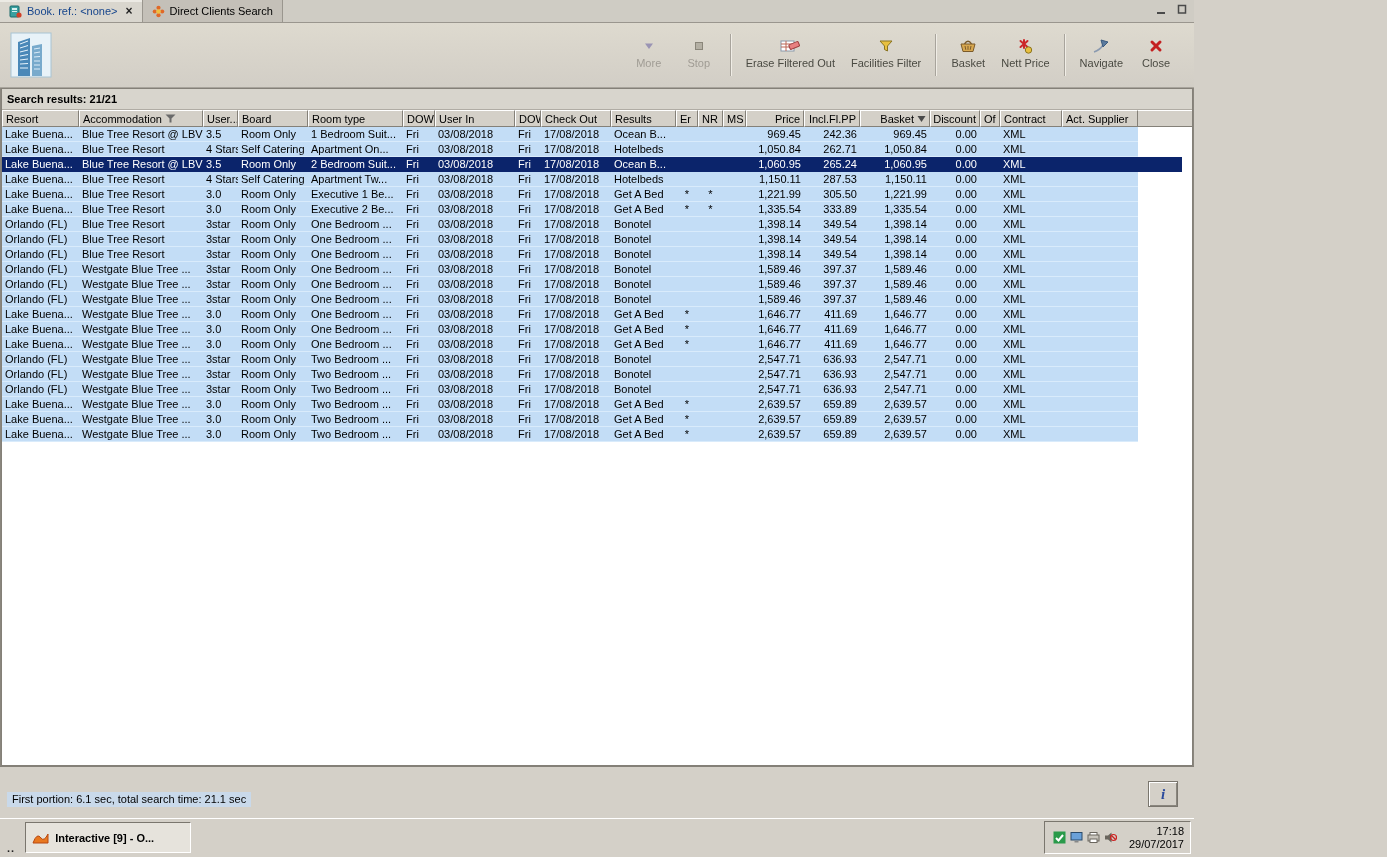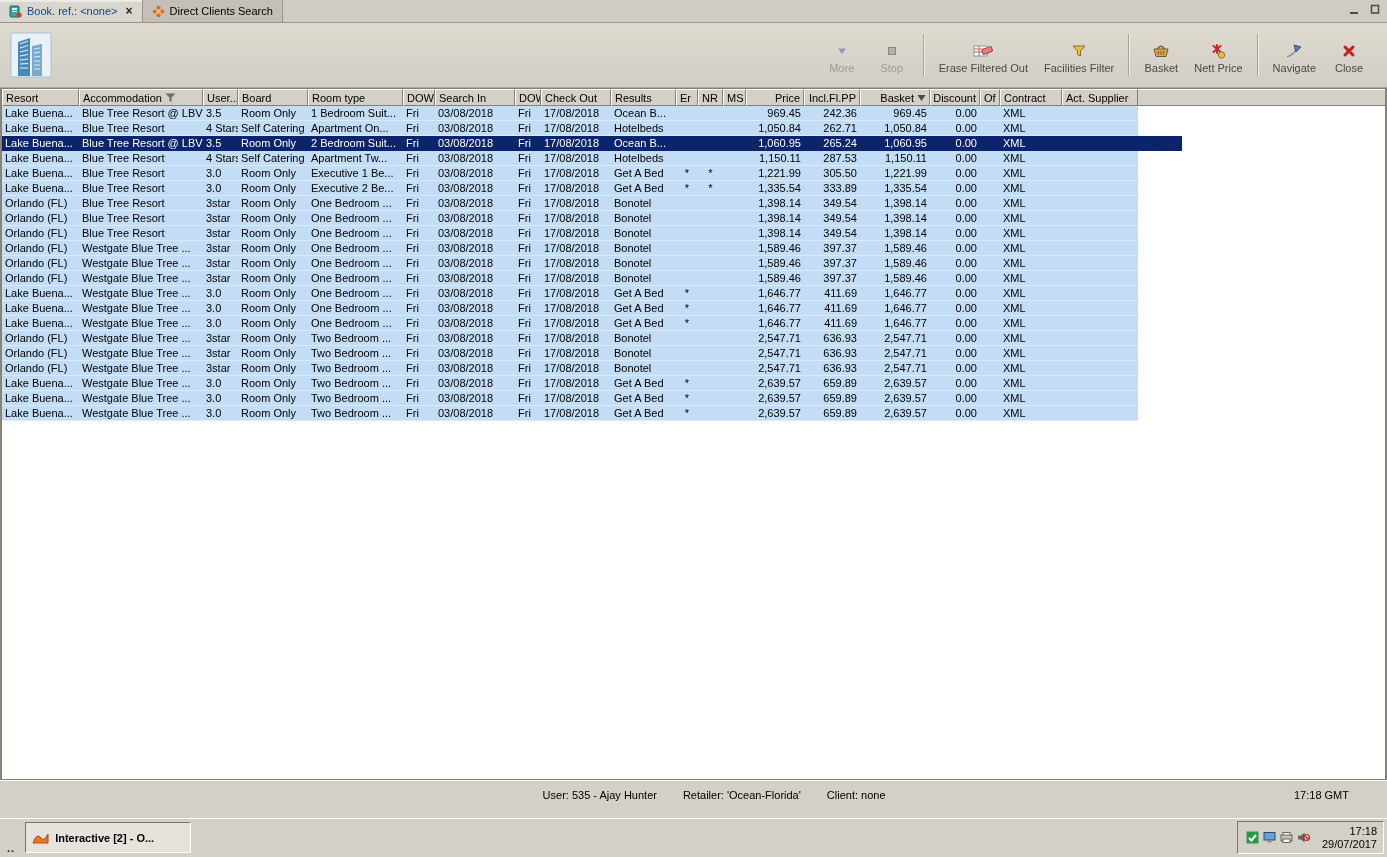--- a/index.html
+++ b/index.html
@@ -1,33 +1,33 @@
 <!DOCTYPE html>
 <html><head>
 <meta charset="utf-8">
 <style>
   html,body{margin:0;padding:0}
   body{width:1387px;height:857px;overflow:hidden;background:#d4d0c8;
        font-family:"Liberation Sans","DejaVu Sans",sans-serif;font-size:11px;color:#000}
-  .screen{width:1387px;height:857px;display:flex;flex-direction:column;background:#d4d0c8;box-shadow:inset 0 0 0 1px #8a867e}
+  .screen{width:1194px;height:857px;display:flex;flex-direction:column;background:#d4d0c8;box-shadow:inset 0 0 0 1px #8a867e}
   .icon{display:inline-flex;align-items:center;justify-content:center;line-height:0}
 
   
   .top-strip{flex:0 0 22px;background:#cfccc4;display:flex;align-items:stretch;position:relative;border-bottom:1px solid #9a968e}
   .tabs-box{display:flex}
   .top-tab{display:flex;align-items:center;gap:5px;padding:0 9px;background:#c4c0b8;border-right:1px solid #9a968e;cursor:default;white-space:nowrap}
   .top-tab.active{background:#d9d6ce;color:#16458c;box-shadow:inset 0 2px 0 #eceae4}
   .tclose{font-weight:bold;color:#222;font-size:12px;margin-left:3px}
   .win-controls{position:absolute;right:6px;top:4px;display:flex;gap:9px}
 
   
   .header{flex:0 0 64px;background:linear-gradient(#dedacf,#d2cec6);display:flex;align-items:center;padding:0 10px;border-bottom:1px solid #a8a49c}
   .logo{margin-right:12px}
   .titles{font-size:16px;line-height:22px;color:#15687e;white-space:nowrap}
-  .toolbar{margin-left:auto;display:flex;align-items:flex-end;gap:2px;padding-right:4px}
+  .toolbar{margin-left:auto;display:flex;align-items:flex-start;gap:2px;padding-right:4px}
   .tool-btn{display:flex;flex-direction:column;align-items:center;gap:3px;padding:4px 7px 2px;min-width:34px;white-space:nowrap;cursor:default}
   .btn-label{font-size:11px;color:#4a4a42}
   .tool-btn.disabled .btn-label{color:#a09c94}
   .tool-sep{width:0;height:42px;border-left:1px solid #a8a49c;border-right:1px solid #f0ede6;margin:0 5px}
 
   
   .results-panel{flex:1 1 auto;display:flex;flex-direction:column;border:1px solid #848078;margin:0 1px;background:#fff;min-height:0}
   .results-label{flex:0 0 20px;display:flex;align-items:center;font-weight:bold;padding:0 5px;background:#d8d5cd;border-bottom:1px solid #b0aca4}
   .grid{flex:1 1 auto;background:#fff;overflow:hidden;display:flex;flex-direction:column}
   .g-header{display:flex;flex:0 0 17px;background:#d4d0c8;overflow:hidden}
@@ -226,20 +226,21 @@
                 <line x1="12" y1="4" x2="4" y2="12"></line>
               </g>
             </svg>
           </span>
           <span class="btn-label">Close</span>
         </div>
       </div>
   </div>
 
   <div class="results-panel">
+    <div class="results-label">Search results: 21/21</div>
     <div class="grid">
       <div class="g-header">
           <div class="gh-cell" style="width: 77px;">
             <span class="ghl">Resort</span>
           </div>
           <div class="gh-cell" style="width: 124px;">
             <span class="ghl">Accommodation</span>
             <span class="icon">
               <svg width="11" height="9">
                 <polygon points="0.5,0.5 10.5,0.5 6.5,4.5 6.5,8.5 4.5,8.5 4.5,4.5" fill="#6a6a6a"></polygon>
@@ -252,21 +253,21 @@
           <div class="gh-cell" style="width: 70px;">
             <span class="ghl">Board</span>
           </div>
           <div class="gh-cell" style="width: 95px;">
             <span class="ghl">Room type</span>
           </div>
           <div class="gh-cell" style="width: 32px;">
             <span class="ghl">DOW</span>
           </div>
           <div class="gh-cell" style="width: 80px;">
-            <span class="ghl">Search In</span>
+            <span class="ghl">User In</span>
           </div>
           <div class="gh-cell" style="width: 26px;">
             <span class="ghl">DOW</span>
           </div>
           <div class="gh-cell" style="width: 70px;">
             <span class="ghl">Check Out</span>
           </div>
           <div class="gh-cell" style="width: 65px;">
             <span class="ghl">Results</span>
           </div>
@@ -788,40 +789,38 @@
             <div class="g-cell right" style="width: 50px;">0.00</div>
             <div class="g-cell" style="width: 20px;"></div>
             <div class="g-cell" style="width: 62px;">XML</div>
             <div class="g-cell" style="width: 76px;"></div>
             <div class="g-ext"></div>
           </div>
         </div>
     </div>
   </div>
 
-
-
-  <div class="status-bar">
-    <div class="sb-center">
-      <span>User: 535 - Ajay Hunter</span>
-      <span>Retailer: 'Ocean-Florida'</span>
-      <span>Client: none</span>
+  <div class="lower-gray">
+    <span class="search-time">First portion: 6.1 sec, total search time: 21.1 sec</span>
+    <div class="info-btn">
+      <span>i</span>
     </div>
-    <span class="sb-time">17:18 GMT</span>
   </div>
+
+
 
   <div class="taskbar">
     <span class="tb-overflow">..</span>
     <div class="app-btn">
       <span class="icon">
           <svg width="17" height="13">
             <path d="M1 12 Q5 1 9 7 Q12 11 16 3 L16 12 Z" fill="#e87820" stroke="#b84810"></path>
           </svg>
         </span>
-      <span>Interactive [2] - O...</span>
+      <span>Interactive [9] - O...</span>
     </div>
     <div class="tray">
       <span class="tray-icons">
           <span class="icon">
             <svg width="13" height="13">
               <rect x="0.5" y="0.5" width="12" height="12" fill="#2a9a4a"></rect>
               <path d="M3 7 l2.5 2.5 L10 4" stroke="#fff" stroke-width="2" fill="none"></path>
             </svg>
           </span>
           <span class="icon">

